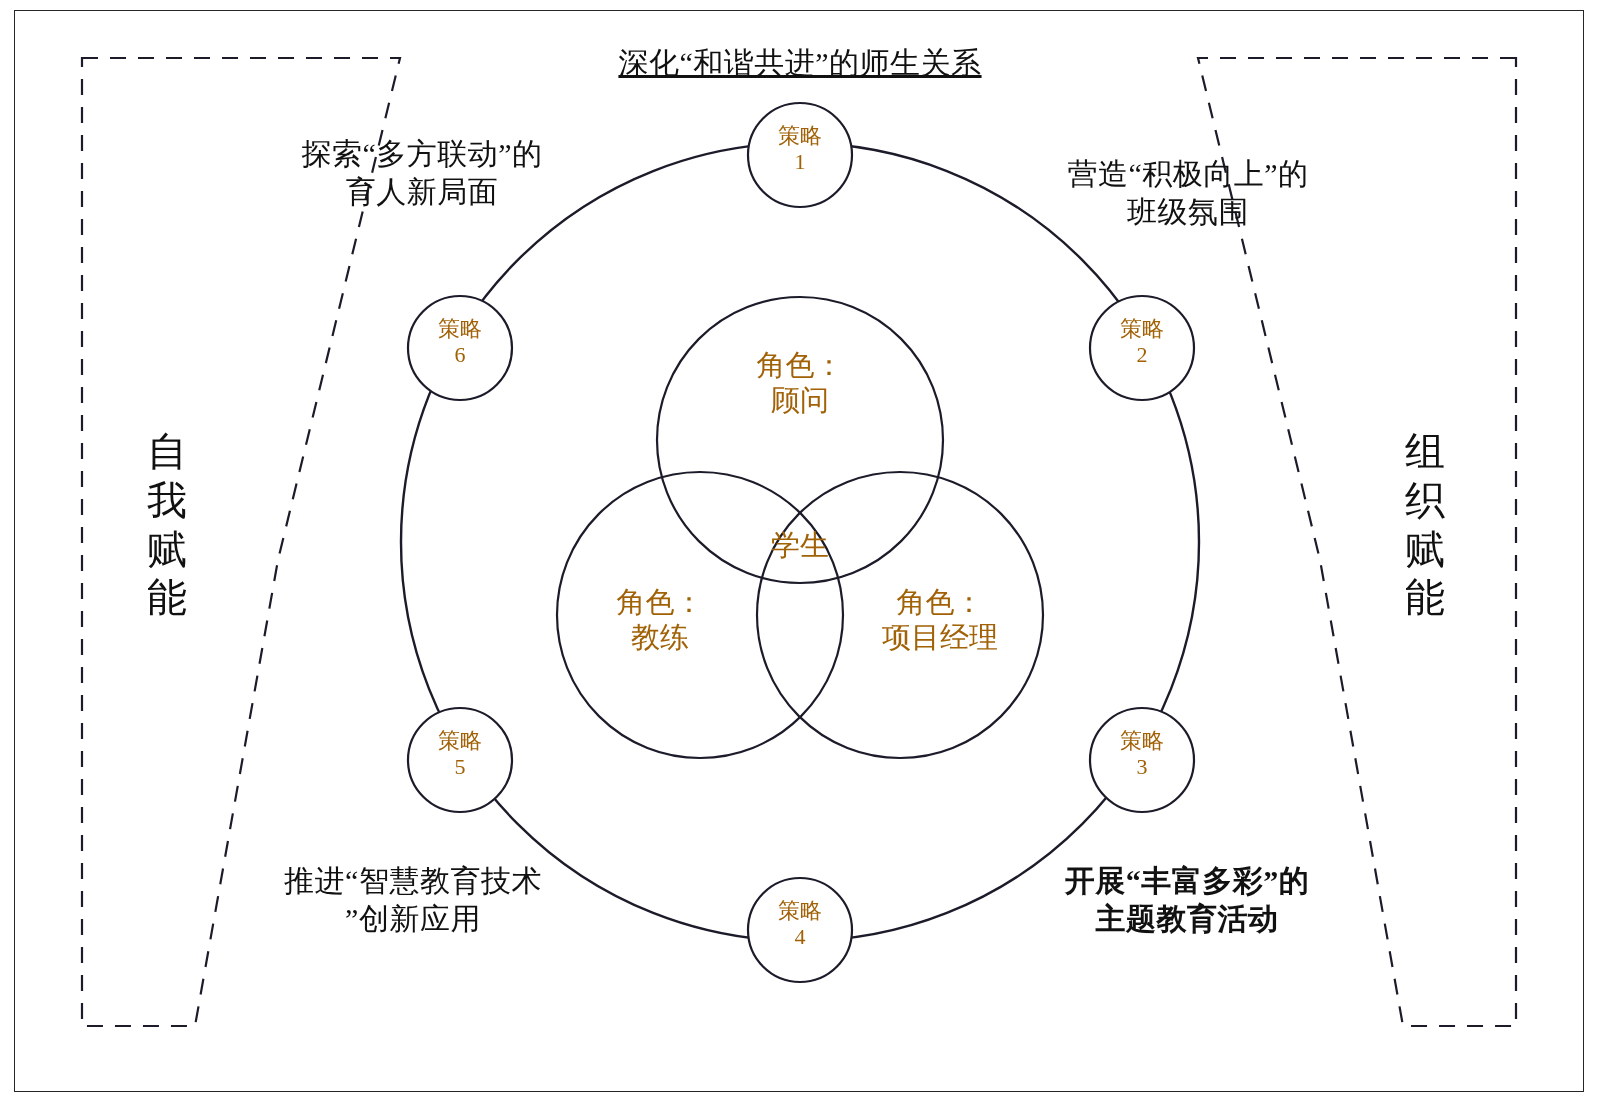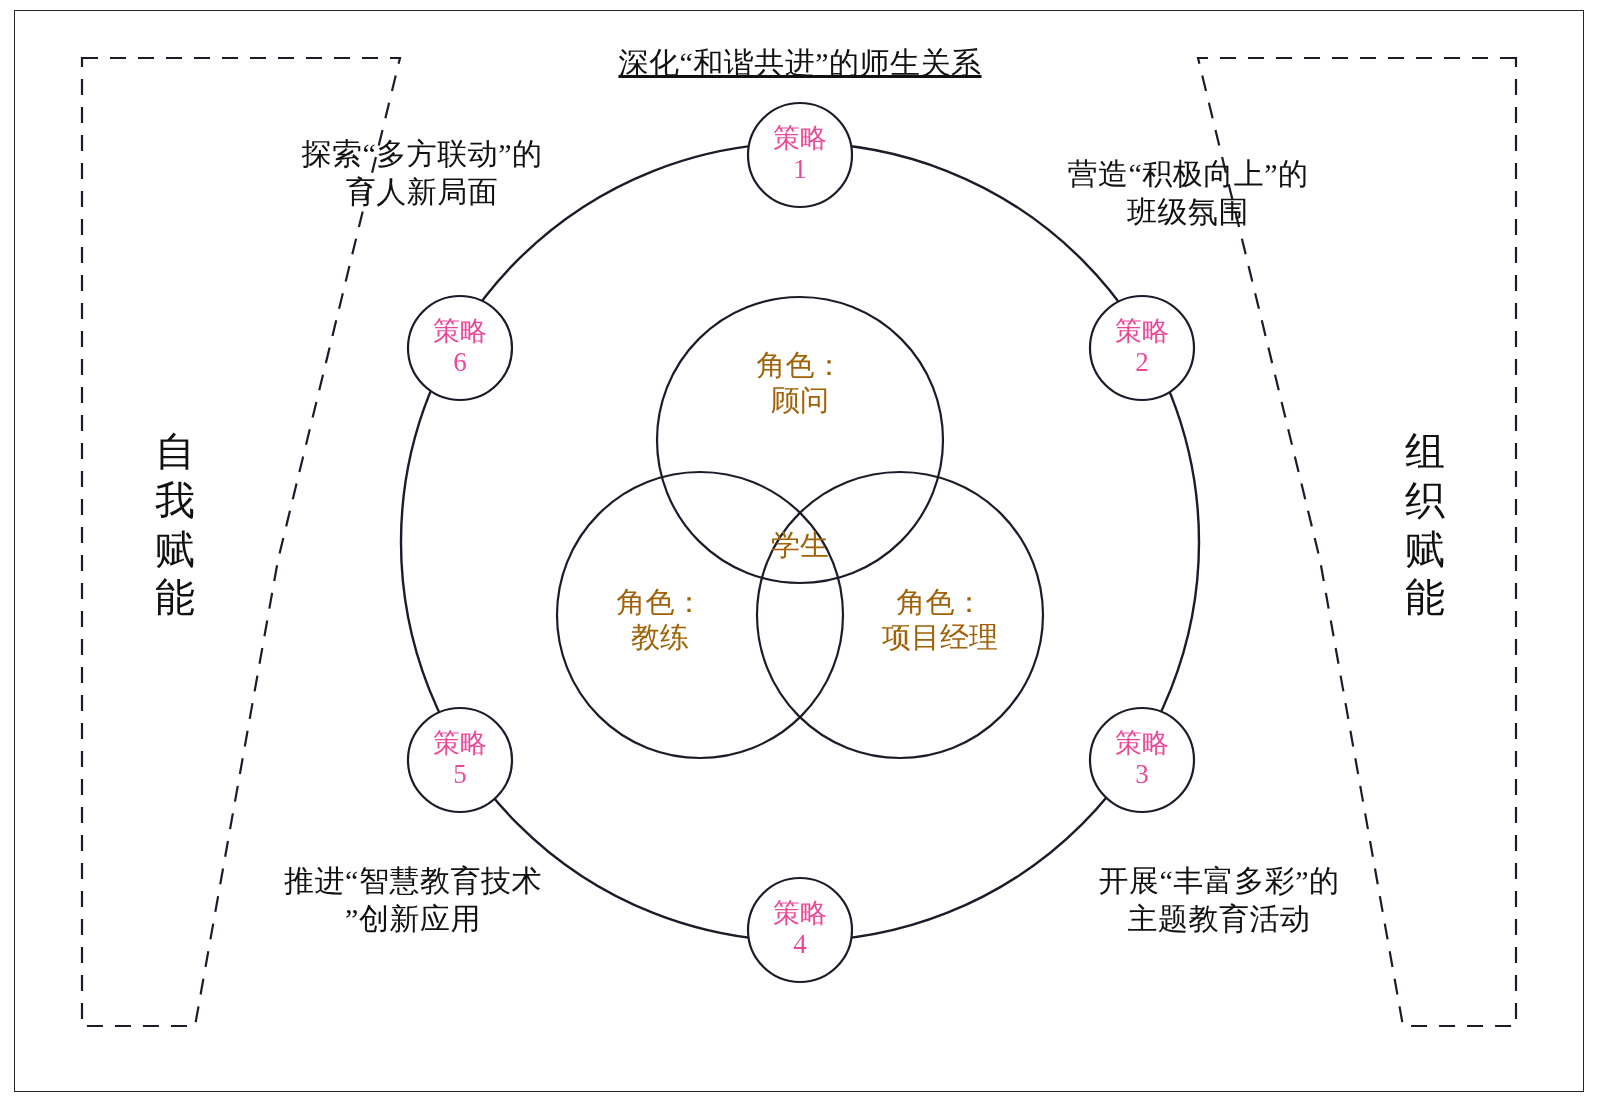--- a/index.html
+++ b/index.html
@@ -39,22 +39,22 @@
     font-size: 30px;
     line-height: 1.28;
     text-align: center;
     white-space: pre-line;
     letter-spacing: 0.5px;
   }
   .strategy-label {
     position: absolute;
     width: 120px;
     text-align: center;
-    color: #ec4899;
-    font-size: 27px;
+    color: #a16207;
+    font-size: 22px;
     line-height: 1.16;
     white-space: pre-line;
   }
   .role-label {
     position: absolute;
     text-align: center;
     color: #a16207;
     font-size: 29px;
     line-height: 1.22;
     white-space: pre-line;
@@ -117,19 +117,19 @@
 项目经理</div>
   <div class="role-label" style="left:740px; top:528px; width:120px;">学生</div>
 
   <div class="lbl" style="left:480px; top:44px; width:640px;text-decoration:underline;">深化“和谐共进”的师生关系</div>
   <div class="lbl" style="left:252px; top:135px; width:340px;">探索“多方联动”的
 育人新局面</div>
   <div class="lbl" style="left:1018px; top:135px; width:340px;margin-top:20px;">营造“积极向上”的
 班级氛围</div>
   <div class="lbl" style="left:238px; top:862px; width:350px;">推进“智慧教育技术
 ”创新应用</div>
-  <div class="lbl" style="left:1044px; top:862px; width:350px;">开展“丰富多彩”的
+  <div class="lbl" style="left:1012px; top:862px; width:350px;font-weight:bold;">开展“丰富多彩”的
 主题教育活动</div>
 
-  <div class="side-label" style="left:148px; top:428px;text-align:center;">自我赋能</div>
+  <div class="side-label" style="left:140px; top:428px;text-align:center;">自我赋能</div>
   <div class="side-label" style="left:1398px; top:428px;">组织赋能</div>
 
 </div>
 
 </body></html>

